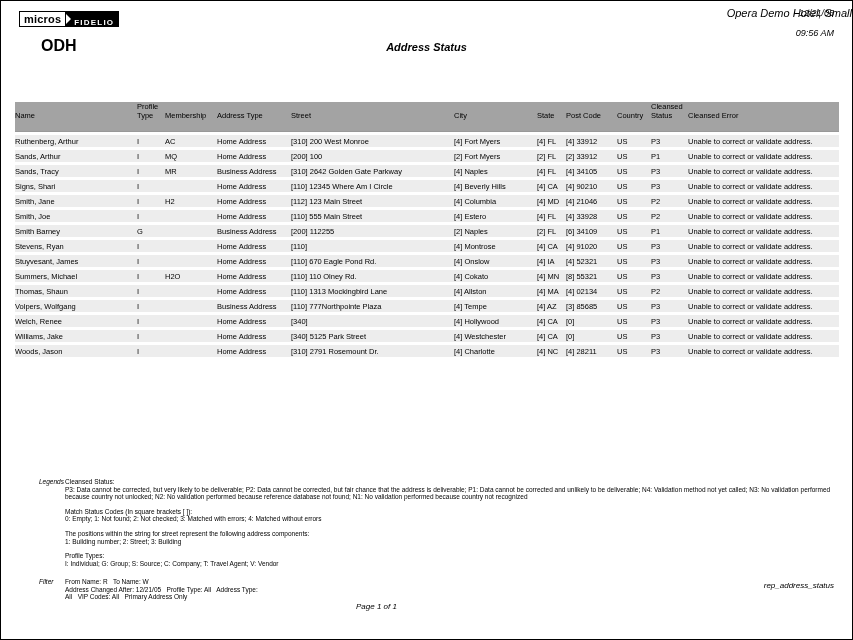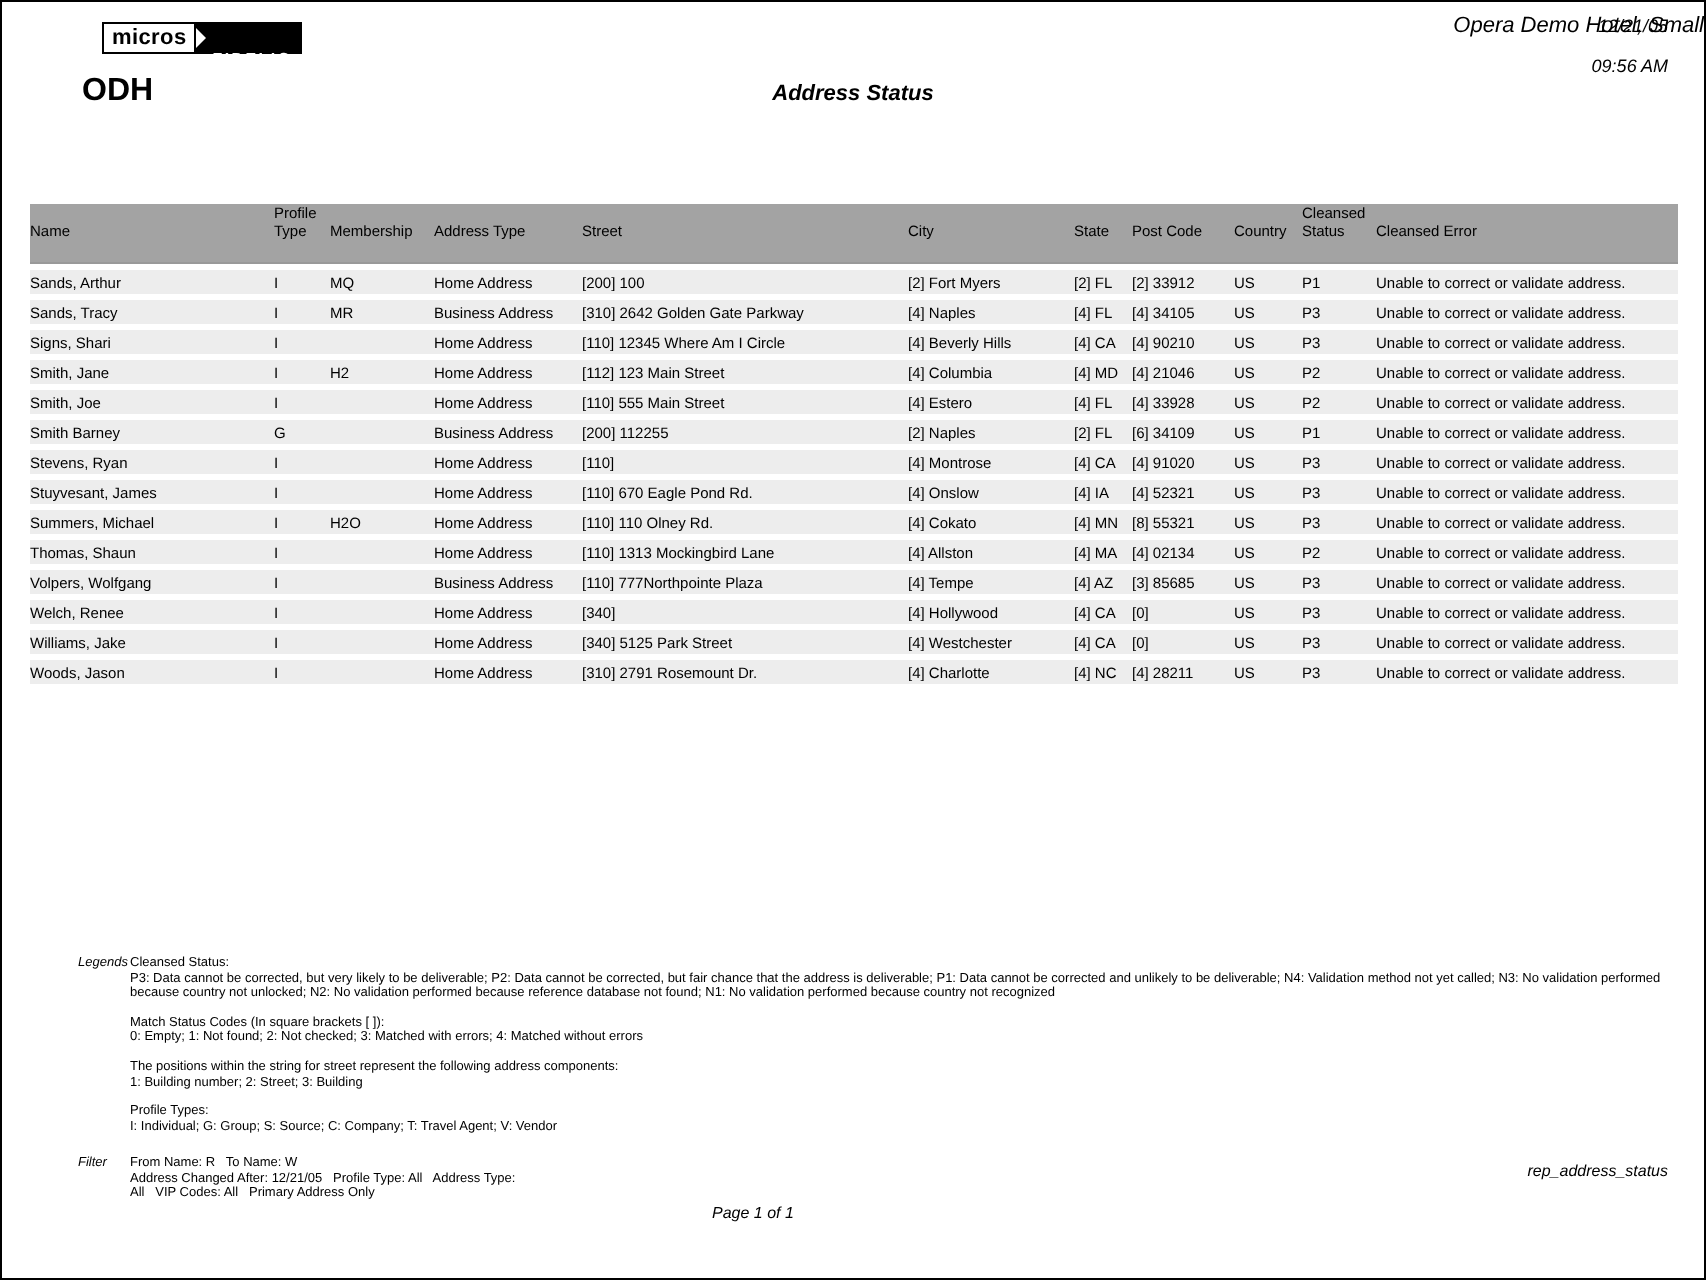--- a/index.html
+++ b/index.html
@@ -7,31 +7,31 @@
     position:relative;
     width:853px;height:640px;
     box-sizing:border-box;
     border:1px solid #000;
     background:#fff;
     font-family:"Liberation Sans", sans-serif;
     color:#000;
     overflow:hidden;
   }
   
-  .logo{position:absolute;left:18px;top:10px;display:flex;align-items:stretch;height:16px;margin-left:32px;}
+  .logo{position:absolute;left:18px;top:10px;display:flex;align-items:stretch;height:16px;}
   .logo-micros{
     display:flex;align-items:center;
     border:1px solid #000;background:#fff;
     font-size:11px;font-weight:bold;padding:0 4px;letter-spacing:0.2px;
   }
   .logo-fidelio{
-    display:flex;align-items:flex-start;position:relative;
+    display:flex;align-items:flex-end;position:relative;
     background:#000;color:#fff;
     font-size:8px;font-weight:bold;letter-spacing:1.2px;
-    padding:14px 5px 0 8px;
+    padding:0 5px 0 8px;
   }
   .logo-chevron{
     position:absolute;left:0;top:50%;transform:translateY(-50%);
     width:0;height:0;
     border-left:5px solid #fff;
     border-top:5px solid transparent;
     border-bottom:5px solid transparent;
   }
   .hotel-code{position:absolute;left:40px;top:36px;font-size:16px;font-weight:bold;}
   .hotel-name{position:absolute;left:0;right:0;top:6px;text-align:right;font-size:11px;font-style:italic;}
@@ -116,20 +116,33 @@
             <th>City</th>
             <th>State</th>
             <th>Post Code</th>
             <th>Country</th>
             <th>Cleansed Status</th>
             <th>Cleansed Error</th>
           </tr>
       </thead>
       <tbody>
           <tr>
+            <td>Ruthenberg, Arthur</td>
+            <td>I</td>
+            <td>AC</td>
+            <td>Home Address</td>
+            <td>[310] 200 West Monroe</td>
+            <td>[4] Fort Myers</td>
+            <td>[4] FL</td>
+            <td>[4] 33912</td>
+            <td>US</td>
+            <td>P3</td>
+            <td>Unable to correct or validate address.</td>
+          </tr>
+          <tr>
             <td>Sands, Arthur</td>
             <td>I</td>
             <td>MQ</td>
             <td>Home Address</td>
             <td>[200] 100</td>
             <td>[2] Fort Myers</td>
             <td>[2] FL</td>
             <td>[2] 33912</td>
             <td>US</td>
             <td>P1</td>

